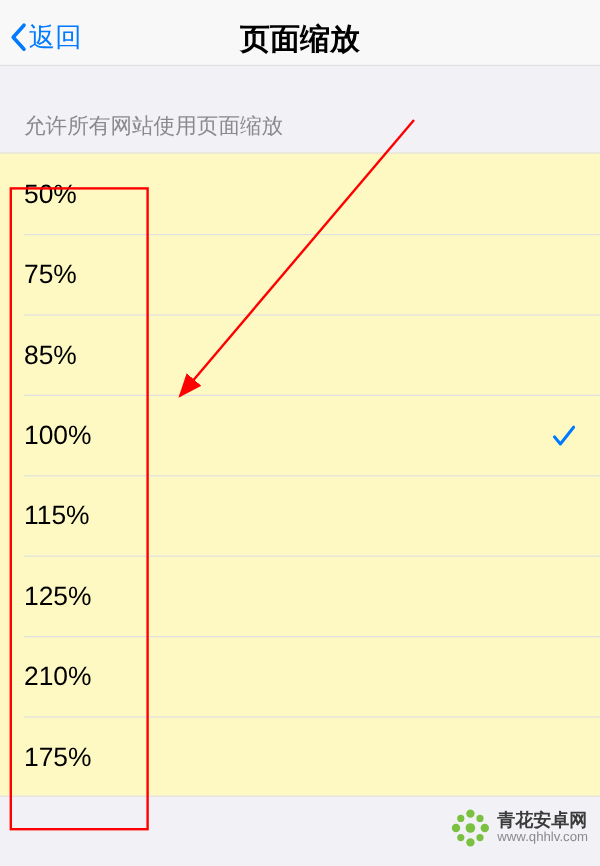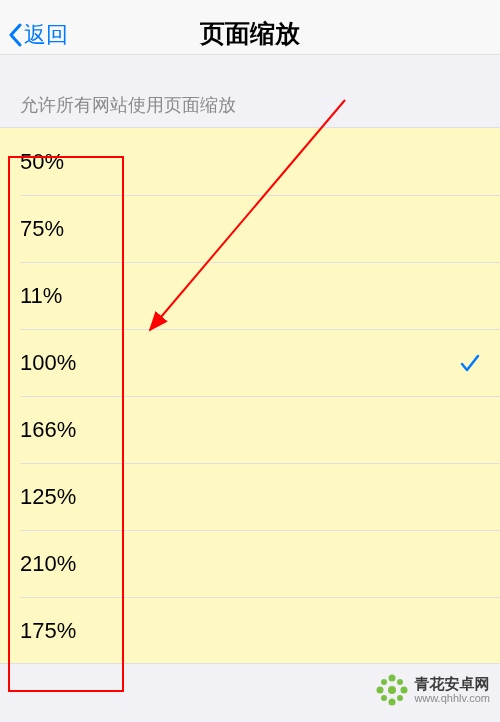--- a/index.html
+++ b/index.html
@@ -8,23 +8,23 @@
       height: 722px;
       background: #f2f2f6;
       font-family: -apple-system, "Helvetica Neue", Arial, sans-serif;
       position: relative;
       overflow: hidden;
     }
     .nav-bar {
       height: 55px;
       background: #f8f8f8;
       display: flex;
-      align-items: flex-end;
+      align-items: flex-start;
       justify-content: space-between;
-      padding: 4px 8px;
+      padding: 16px 8px;
       border-bottom: 1px solid #e0e0e2;
       position: relative;
     }
     .nav-back {
       display: flex;
       align-items: center;
       color: #007aff;
       font-size: 22px;
       cursor: pointer;
     }
@@ -147,30 +147,30 @@
 <div class="section-header">允许所有网站使用页面缩放</div>
 
 <div class="list">
     <div class="list-row">
       <span class="row-label">50%</span>
     </div>
     <div class="list-row">
       <span class="row-label">75%</span>
     </div>
     <div class="list-row">
-      <span class="row-label">11%</span>
+      <span class="row-label">85%</span>
     </div>
     <div class="list-row">
       <span class="row-label">100%</span>
       <svg class="checkmark" viewBox="0 0 24 24">
         <polyline points="4,13 9,19 20,5" fill="none" stroke="#007aff" stroke-width="2.5" stroke-linecap="round" stroke-linejoin="round"></polyline>
       </svg>
     </div>
     <div class="list-row">
-      <span class="row-label">166%</span>
+      <span class="row-label">115%</span>
     </div>
     <div class="list-row">
       <span class="row-label">125%</span>
     </div>
     <div class="list-row">
       <span class="row-label">210%</span>
     </div>
     <div class="list-row">
       <span class="row-label">175%</span>
     </div>

